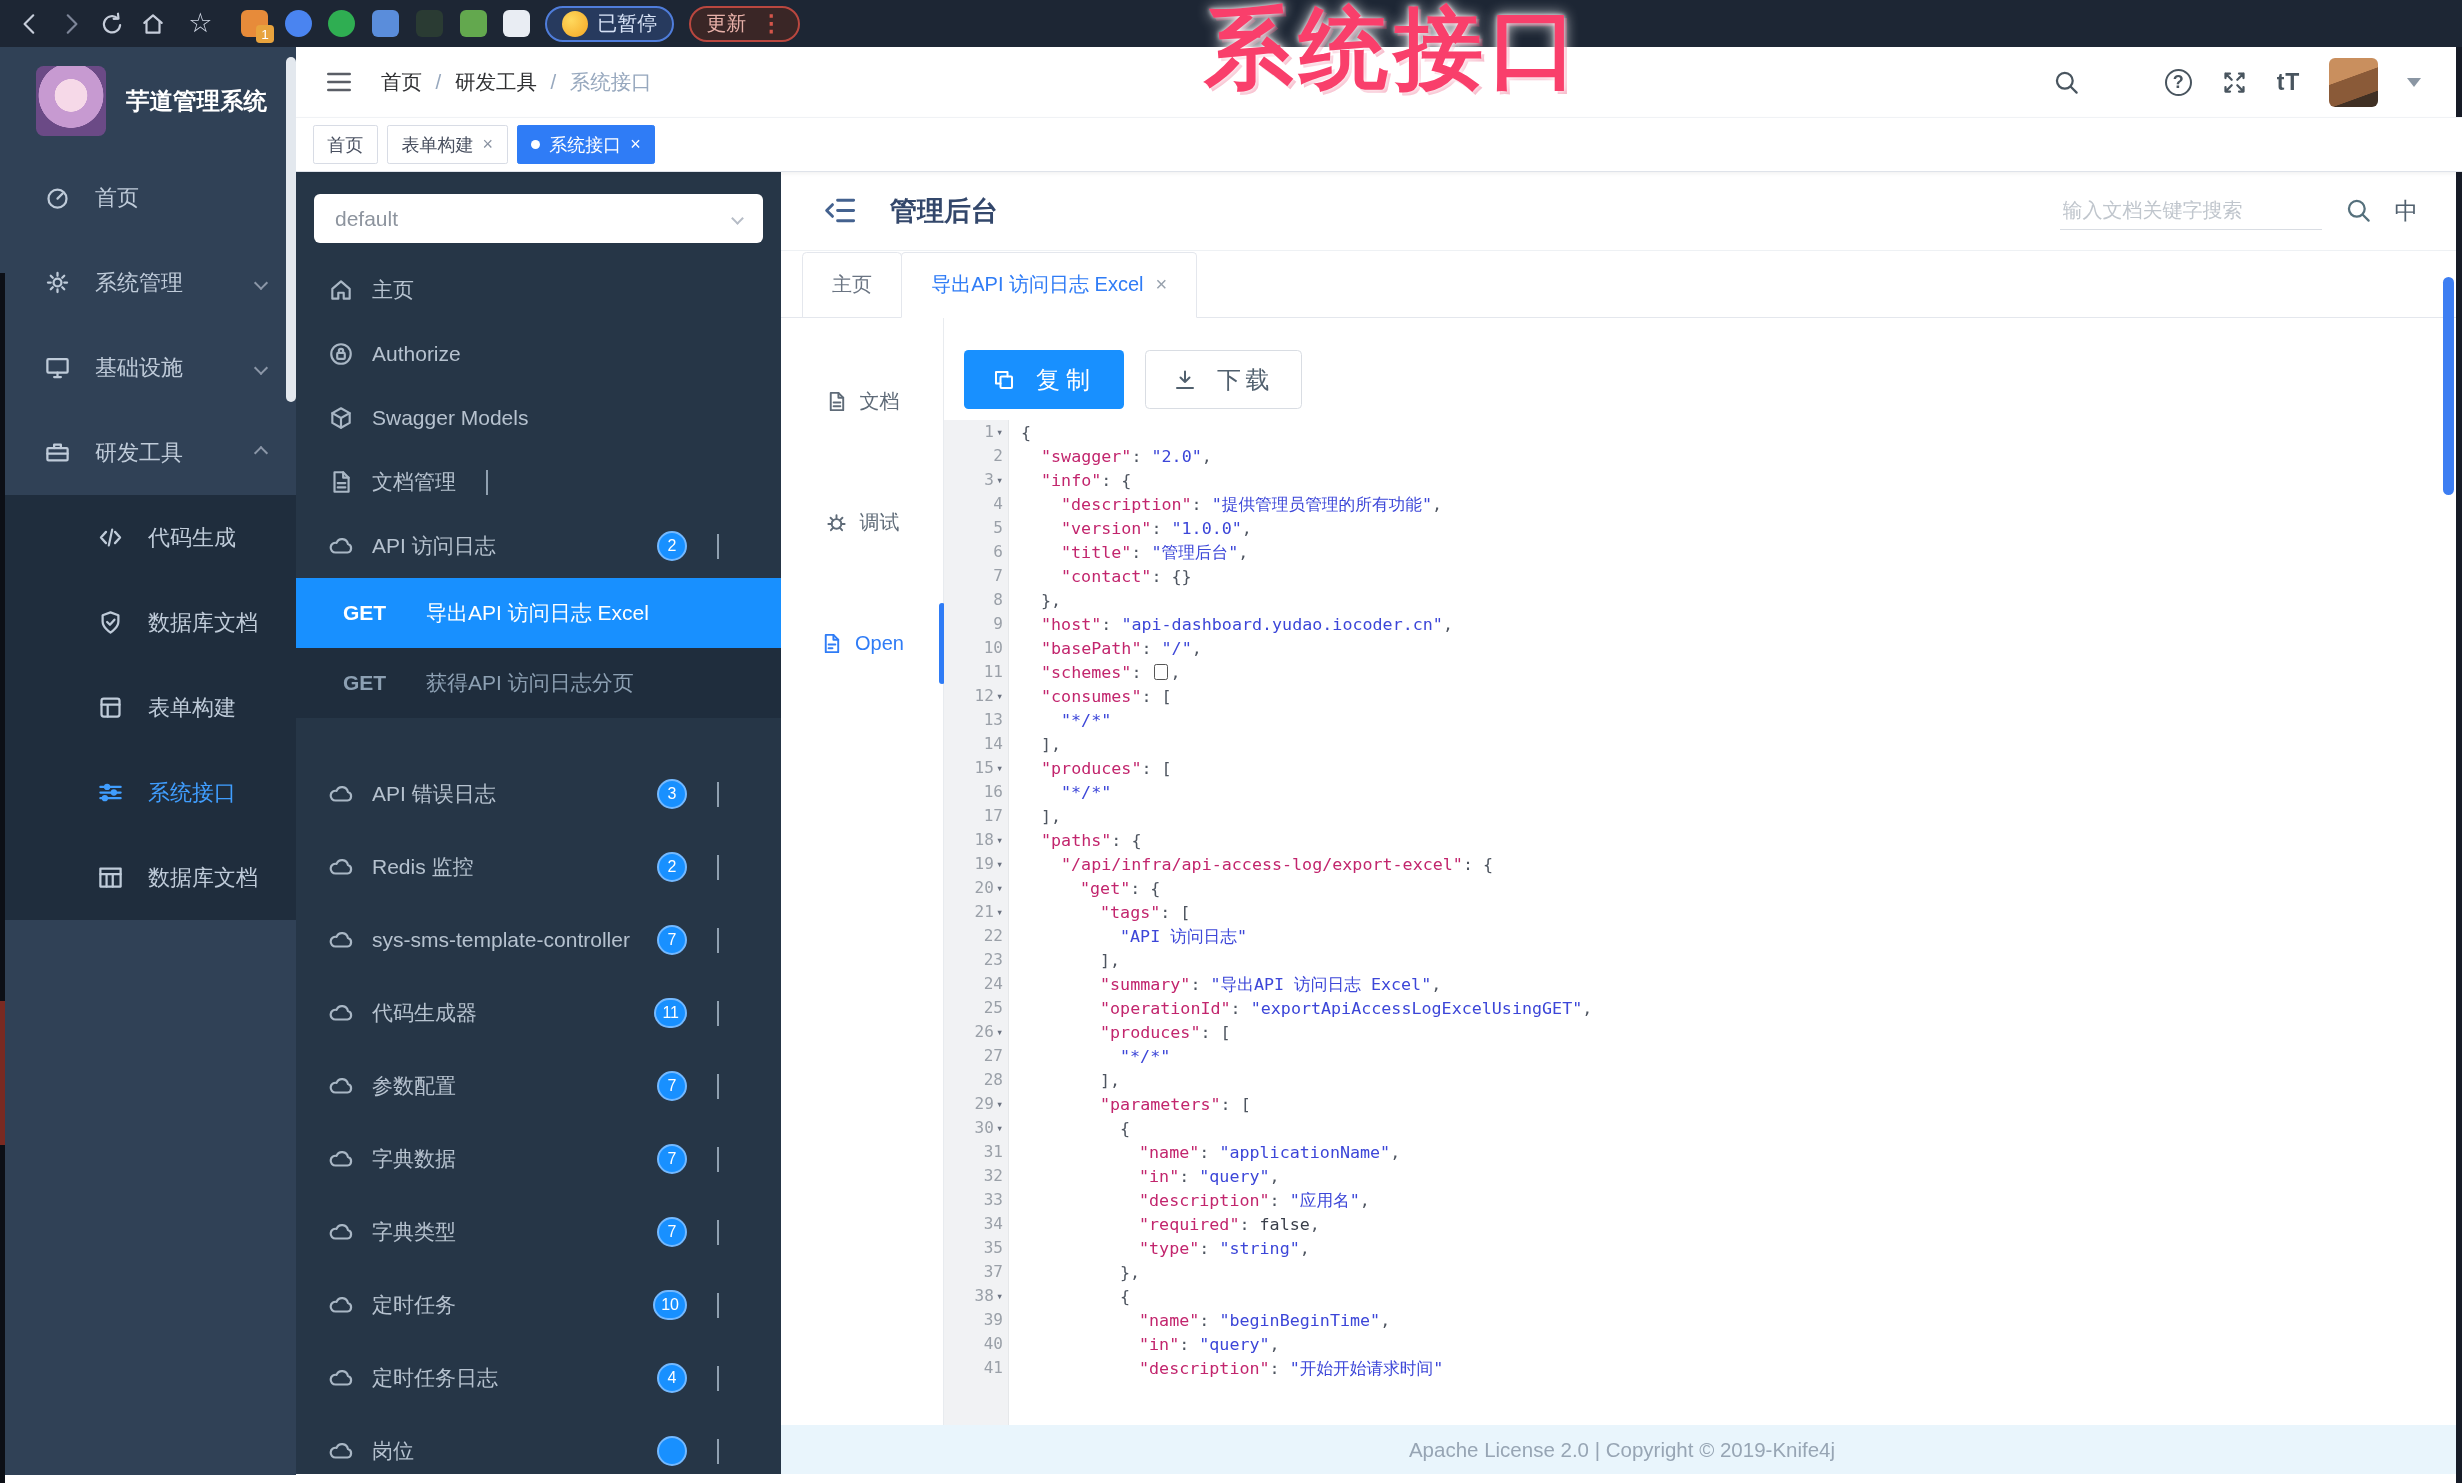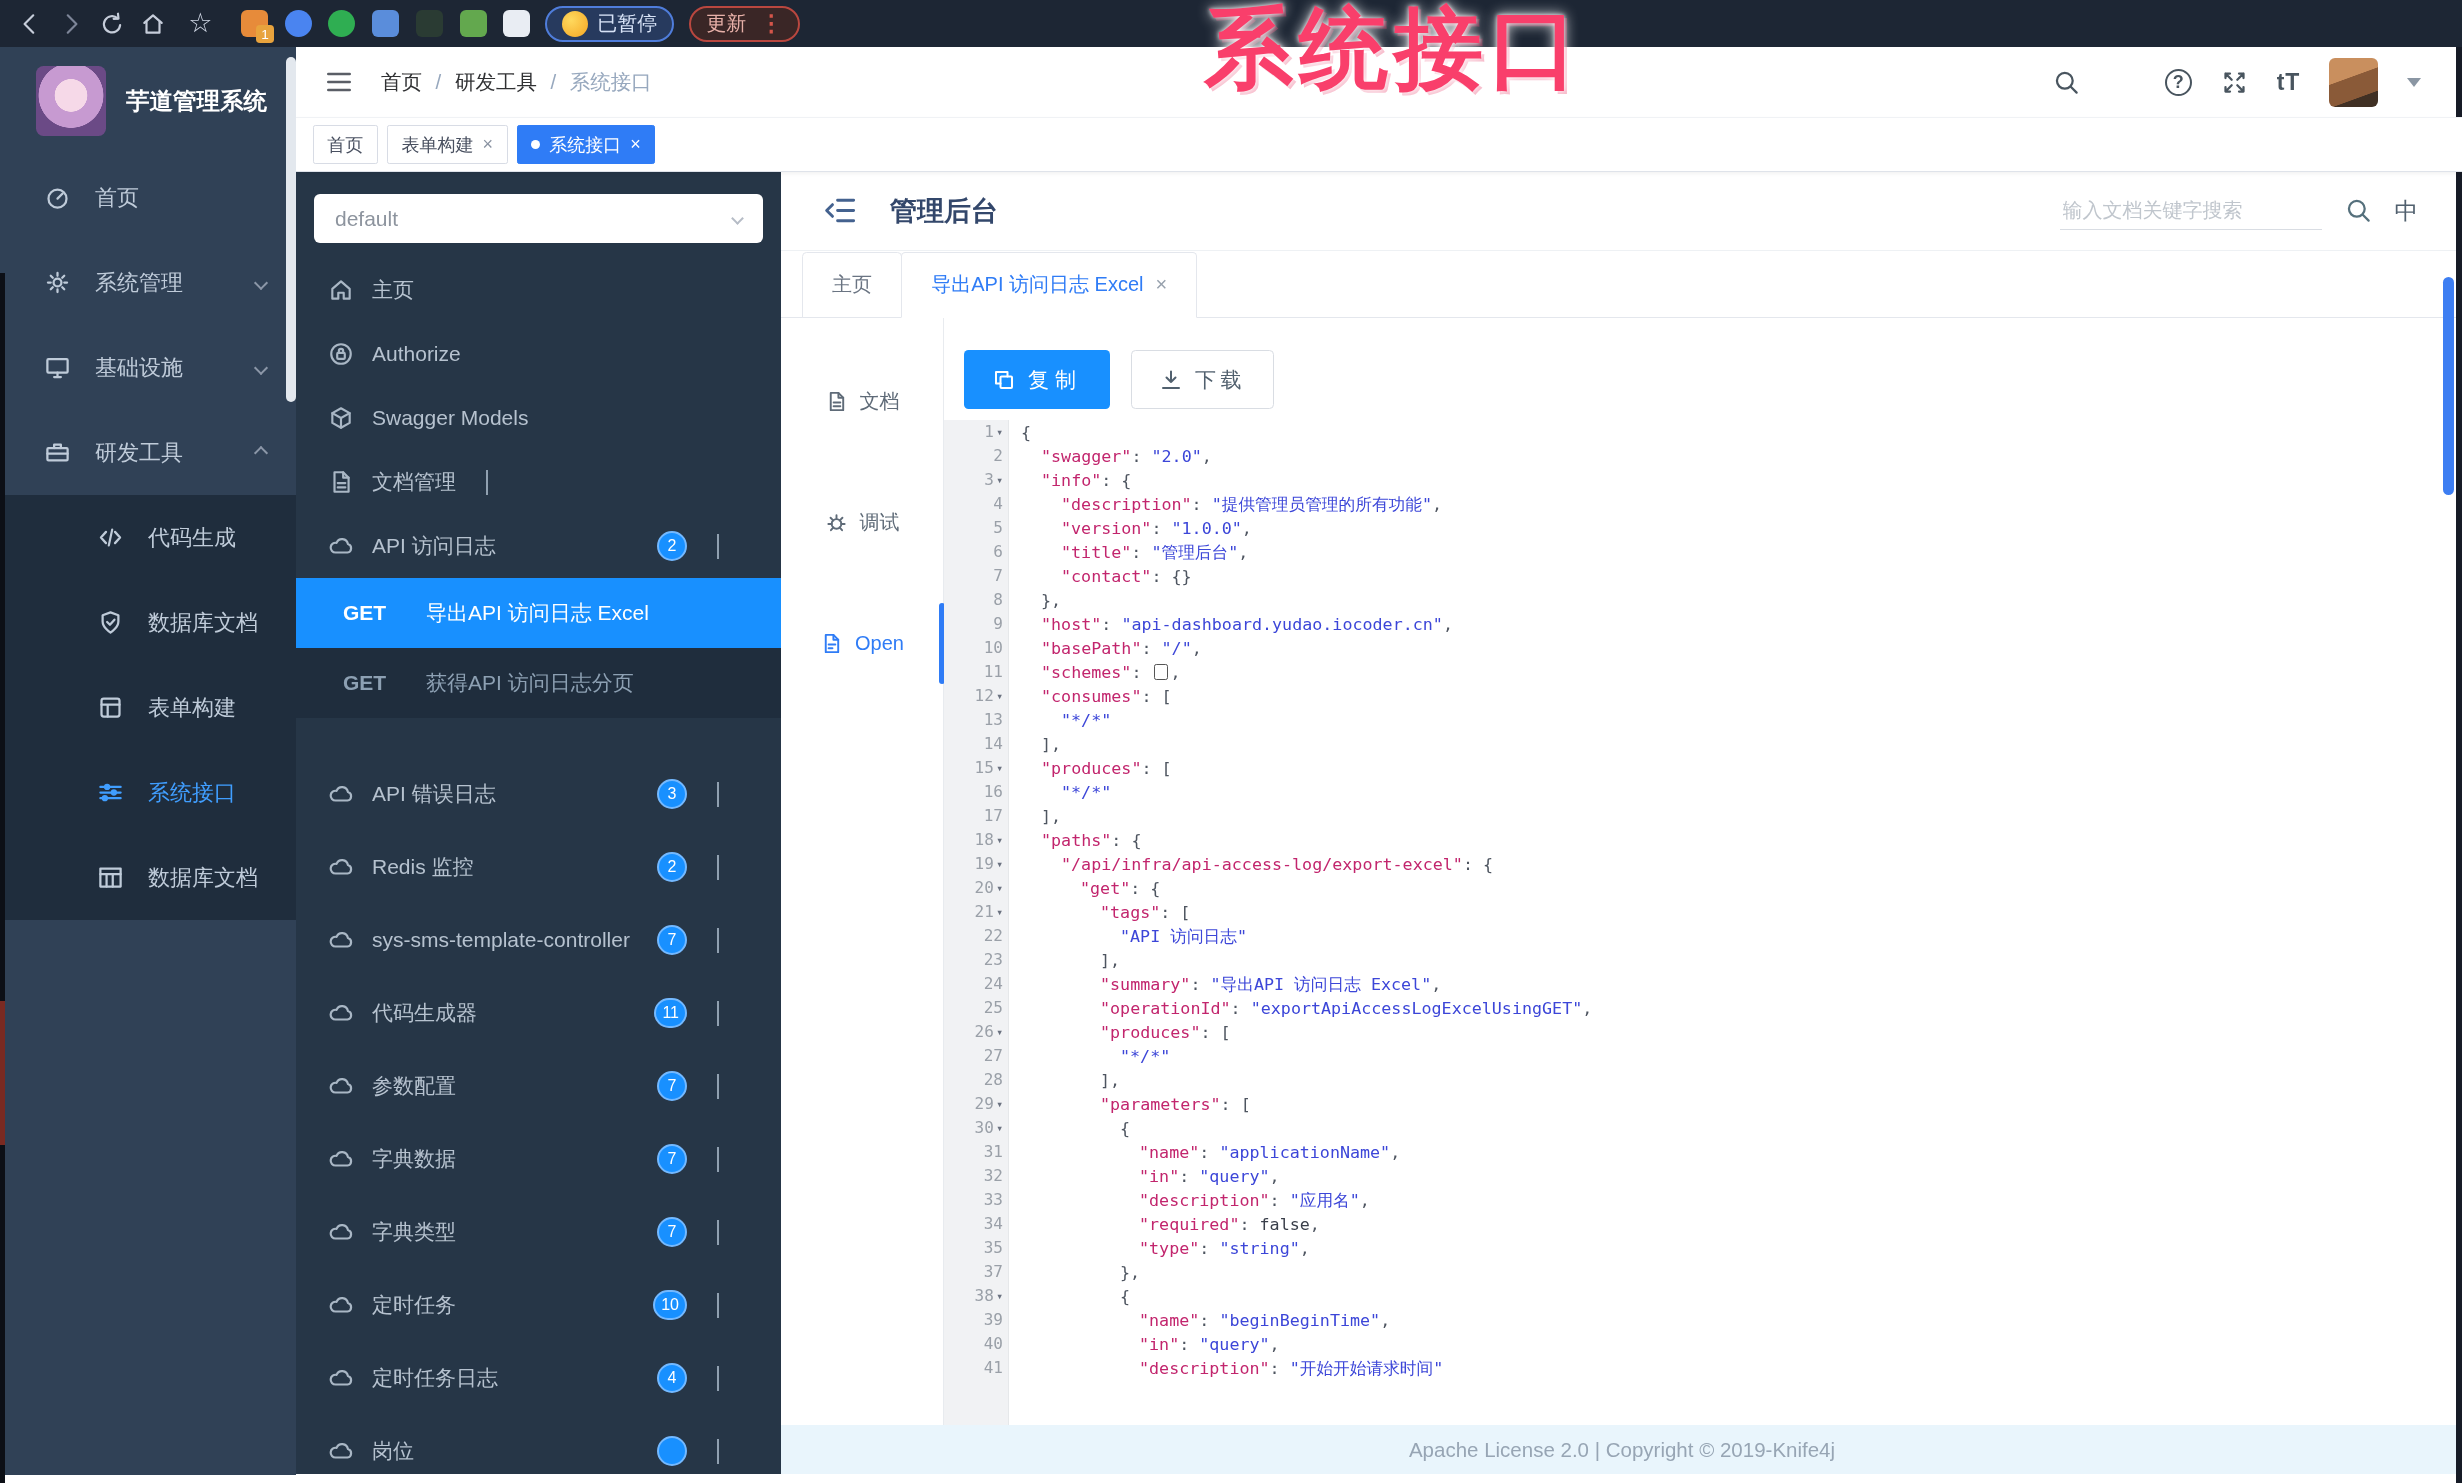--- a/index.html
+++ b/index.html
@@ -106,21 +106,21 @@
 
   #doc-body { position:absolute; left:0; top:147px; width:1682px; height:1108px; display:flex; }
   #rail { width:163px; border-right:0.8px solid #e8ebef; padding-top:23px; flex:0 0 auto; }
   .rail-item { height:121px; display:flex; align-items:center; justify-content:center; gap:12px; color:#5f6b78; font-size:20px; position:relative; cursor:pointer; }
   .rail-item .rl-icon { width:23px; height:23px; }
   .rail-item.active { color:#2f7cf6; }
   .rail-item.active::after { content:''; position:absolute; right:-1.5px; top:20px; bottom:20px; width:5.3px; border-radius:3px; background:#2f7cf6; }
 
   #editor-zone { flex:1; position:relative; overflow:hidden; }
   #editor-toolbar { padding:32px 0 10.6px 20px; display:flex; gap:21px; }
-  .btn { height:59px; display:flex; align-items:center; gap:12px; padding:0 27px; border-radius:4.5px; font-size:21px; letter-spacing:6px; cursor:pointer; border:0.8px solid transparent; }
+  .btn { height:59px; display:flex; align-items:center; gap:20px; padding:0 27px; border-radius:4.5px; font-size:24px; letter-spacing:6px; cursor:pointer; border:0.8px solid transparent; }
   .btn .b-icon { width:24px; height:24px; }
   #btn-copy { background:#1890ff; color:#fff; }
   #btn-download { background:#fff; border-color:#d9dde3; color:#51606e; letter-spacing:4.5px; }
 
   #editor { position:absolute; left:0; top:102px; right:0; bottom:0; font-family:"DejaVu Sans Mono", monospace; overflow:hidden; }
   #gutter-bg { position:absolute; left:0; top:0; bottom:0; width:65px; background:#f1f2f4; border-right:0.8px solid #e6e8ea; }
   .cl { position:relative; height:24px; line-height:24px; display:flex; white-space:pre; }
   .cl .ln { width:65px; flex:0 0 auto; color:#9aa0a8; font-size:16px; display:flex; justify-content:flex-end; align-items:center; padding-right:6px; gap:2.3px; z-index:1; }
   .cl .fold { font-size:11.4px; color:#6b7280; }
   .cl .lc { font-size:16.7px; padding-left:12px; color:#4e5560; }

